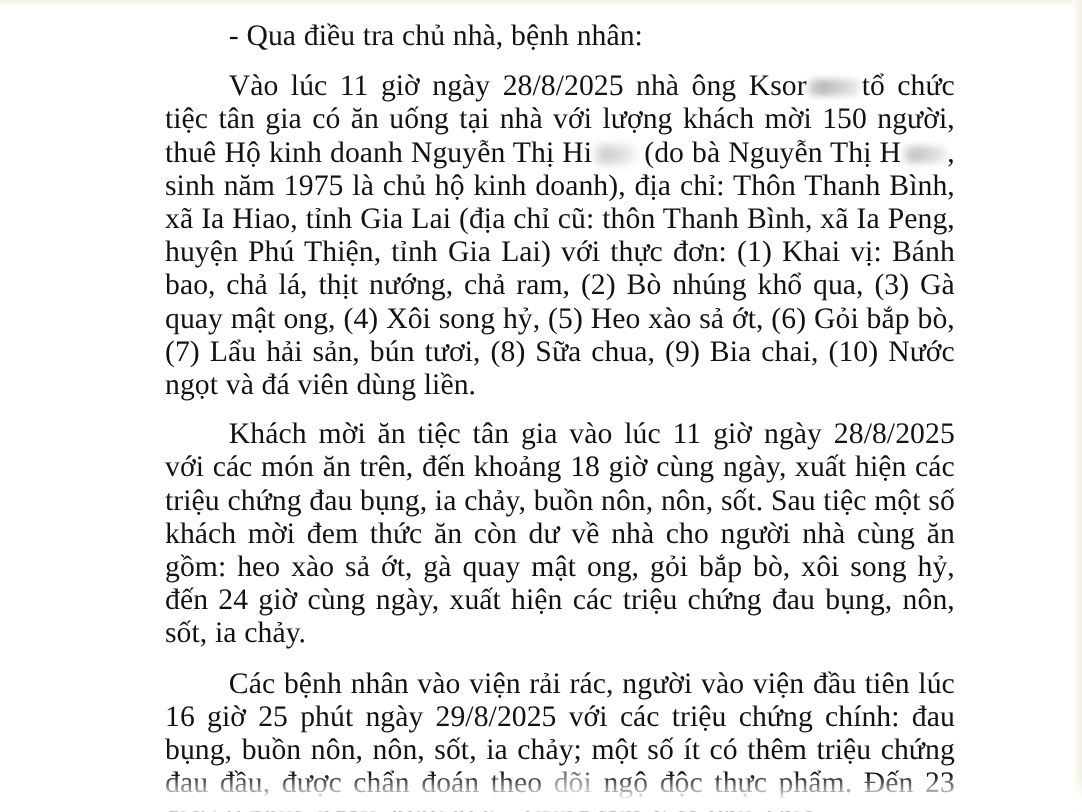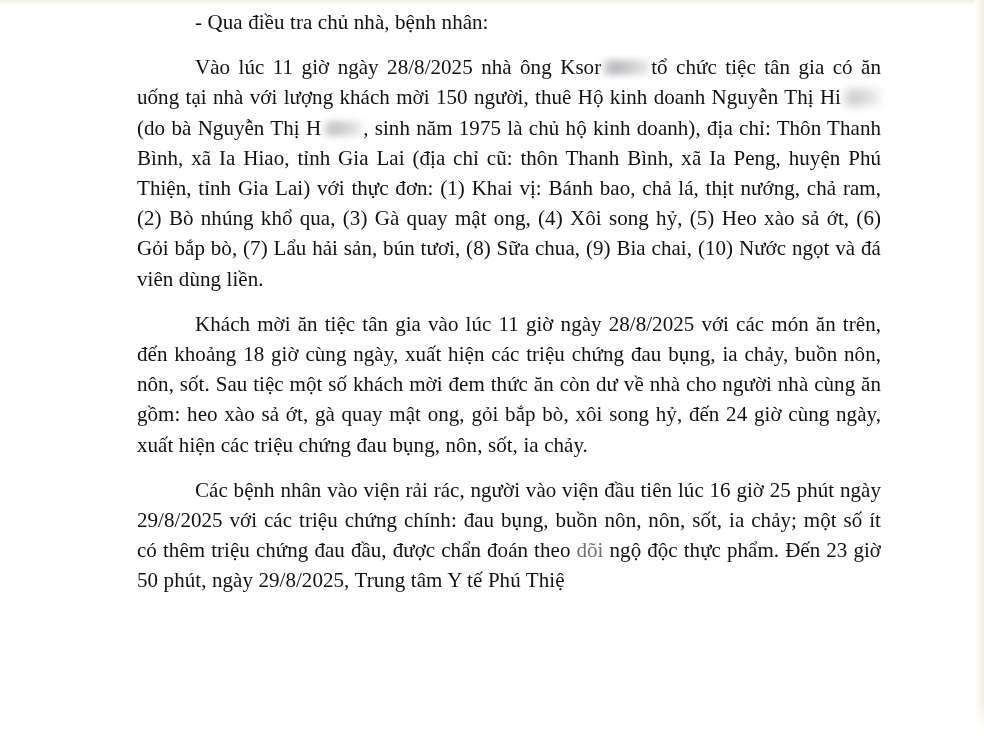--- a/index.html
+++ b/index.html
@@ -57,23 +57,23 @@
   h1.doc-heading {
     font-size: 20.5px;
     font-weight: bold;
     line-height: 30px;
     margin: 0 0 3px 0;
     padding-left: 58px;
     letter-spacing: .1px;
   }
 
   p.para {
-    font-size: 21px;
+    font-size: 27px;
     line-height: 30.2px;
-    margin: 0;
+    margin: 13px;
     text-align: justify;
     text-justify: inter-word;
     letter-spacing: .05px;
     word-spacing: .2px;
   }
   p.indent {
     text-indent: 58px;
   }
   p.dash {
     text-indent: 58px;

